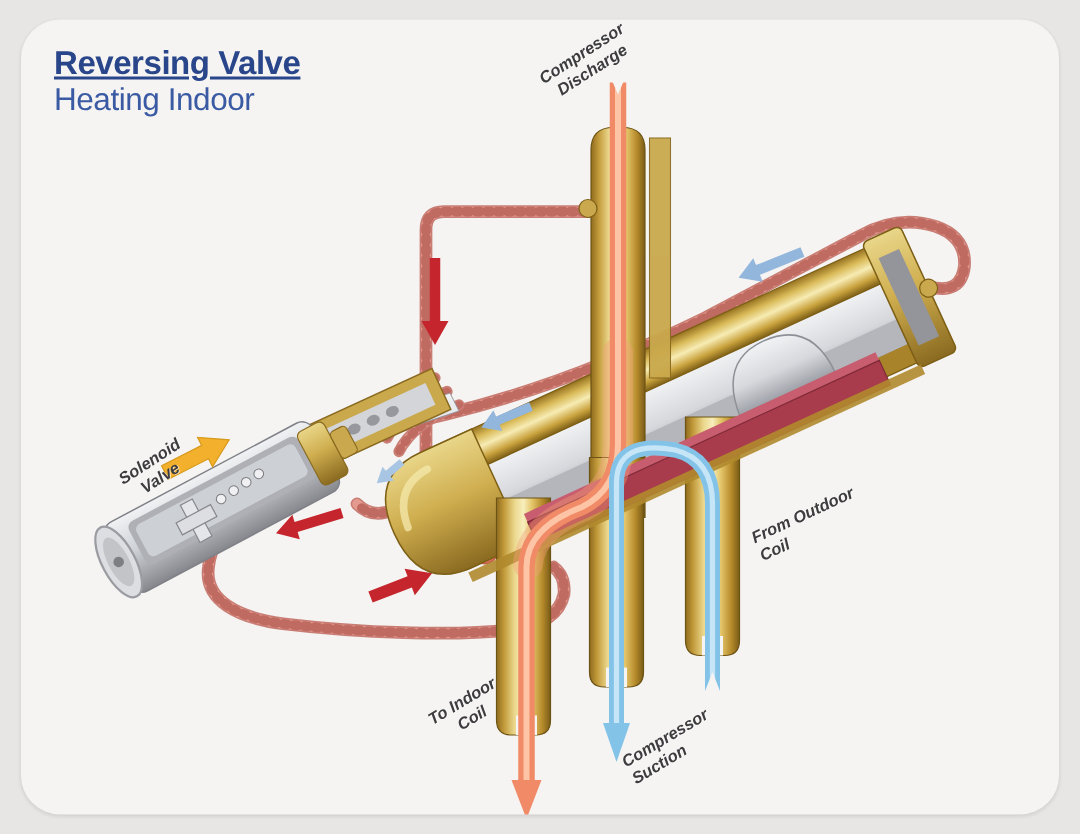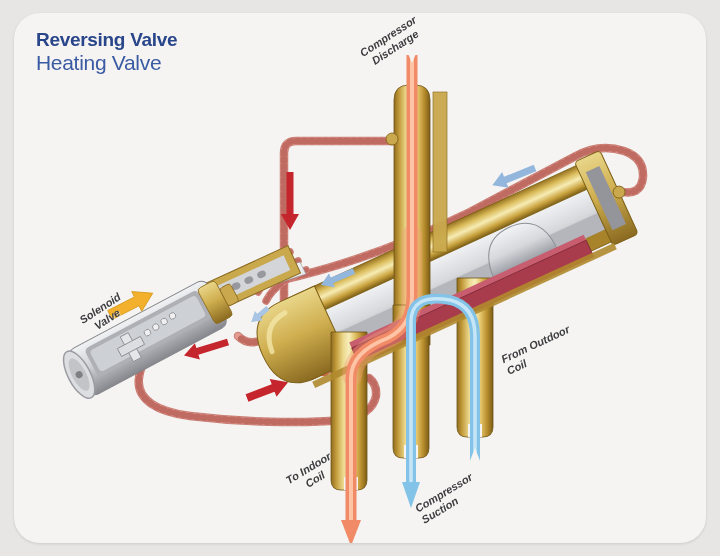--- a/index.html
+++ b/index.html
@@ -8,21 +8,21 @@
     background:var(--page_bg,#e7e6e5);
     font-family:"Liberation Sans", sans-serif;
   }
   .card{
     position:relative;width:692px;height:530px;margin:13px 14px;
     background:var(--card_bg,#f5f4f2);
     border-radius:26px;
     box-shadow:0 1px 3px rgba(0,0,0,.12);
   }
   .titleblock{position:absolute;left:22px;top:16px;line-height:1.18;}
-  .title-main{font-size:19px;font-weight:700;color:var(--title_bold,#29468b);letter-spacing:-.3px;}
+  .title-main{font-size:22px;font-weight:700;color:var(--title_bold,#29468b);letter-spacing:-.3px;text-decoration:underline;}
   .title-sub{font-size:21px;font-weight:400;color:var(--title_light,#3a5ba3);letter-spacing:-.3px;}
   svg{position:absolute;left:0;top:0;}
   .lbl{
     position:absolute;font-size:11px;font-weight:700;font-style:italic;
     color:var(--label_text,#3d3d40);line-height:1.2;white-space:pre-line;
     text-shadow:.5px .5px 0 rgba(255,255,255,.75);
   }
   .lbl-cd{left:322px;top:16px;width:112px;text-align:center;transform:rotate(-33deg);}
   .lbl-sv{left:44px;top:288px;width:92px;text-align:center;transform:rotate(-33deg);}
   .lbl-foc{left:486px;top:318px;width:104px;text-align:left;transform:rotate(-25deg);}
@@ -217,21 +217,21 @@
         <polygon points="0,-3 24,-3 24,-7.5 36,0 24,7.5 24,3 0,3" fill="var(--arrow_blue,#93b6dc)"></polygon>
       </g>
       <g transform="translate(268,308) rotate(140)">
         <polygon points="0,-2.5 12,-2.5 12,-6 22,0 12,6 12,2.5 0,2.5" fill="#a8c6e4"></polygon>
       </g>
     </g>
   </svg>
 
   <div class="titleblock">
     <div class="title-main">Reversing Valve</div>
-    <div class="title-sub">Heating Valve</div>
+    <div class="title-sub">Heating Indoor</div>
   </div>
 
   <div class="lbl lbl-cd">Compressor
 Discharge</div>
   <div class="lbl lbl-sv">Solenoid
 Valve</div>
   <div class="lbl lbl-foc">From Outdoor
 Coil</div>
   <div class="lbl lbl-tic">To Indoor
 Coil</div>

